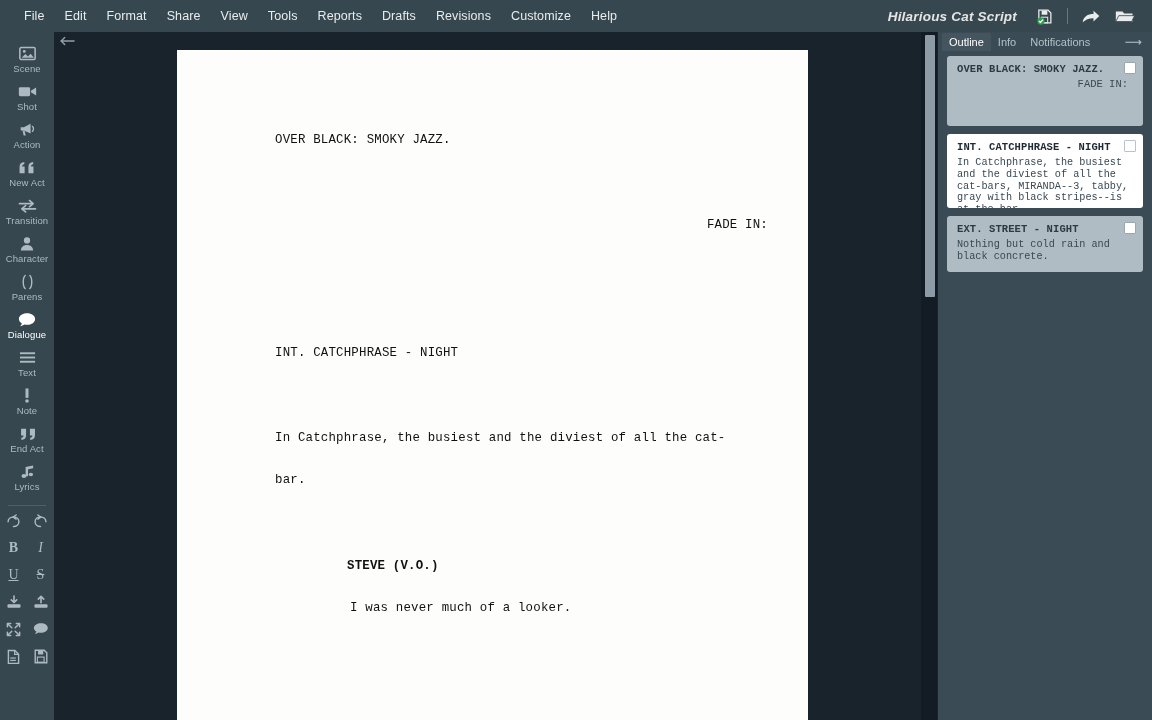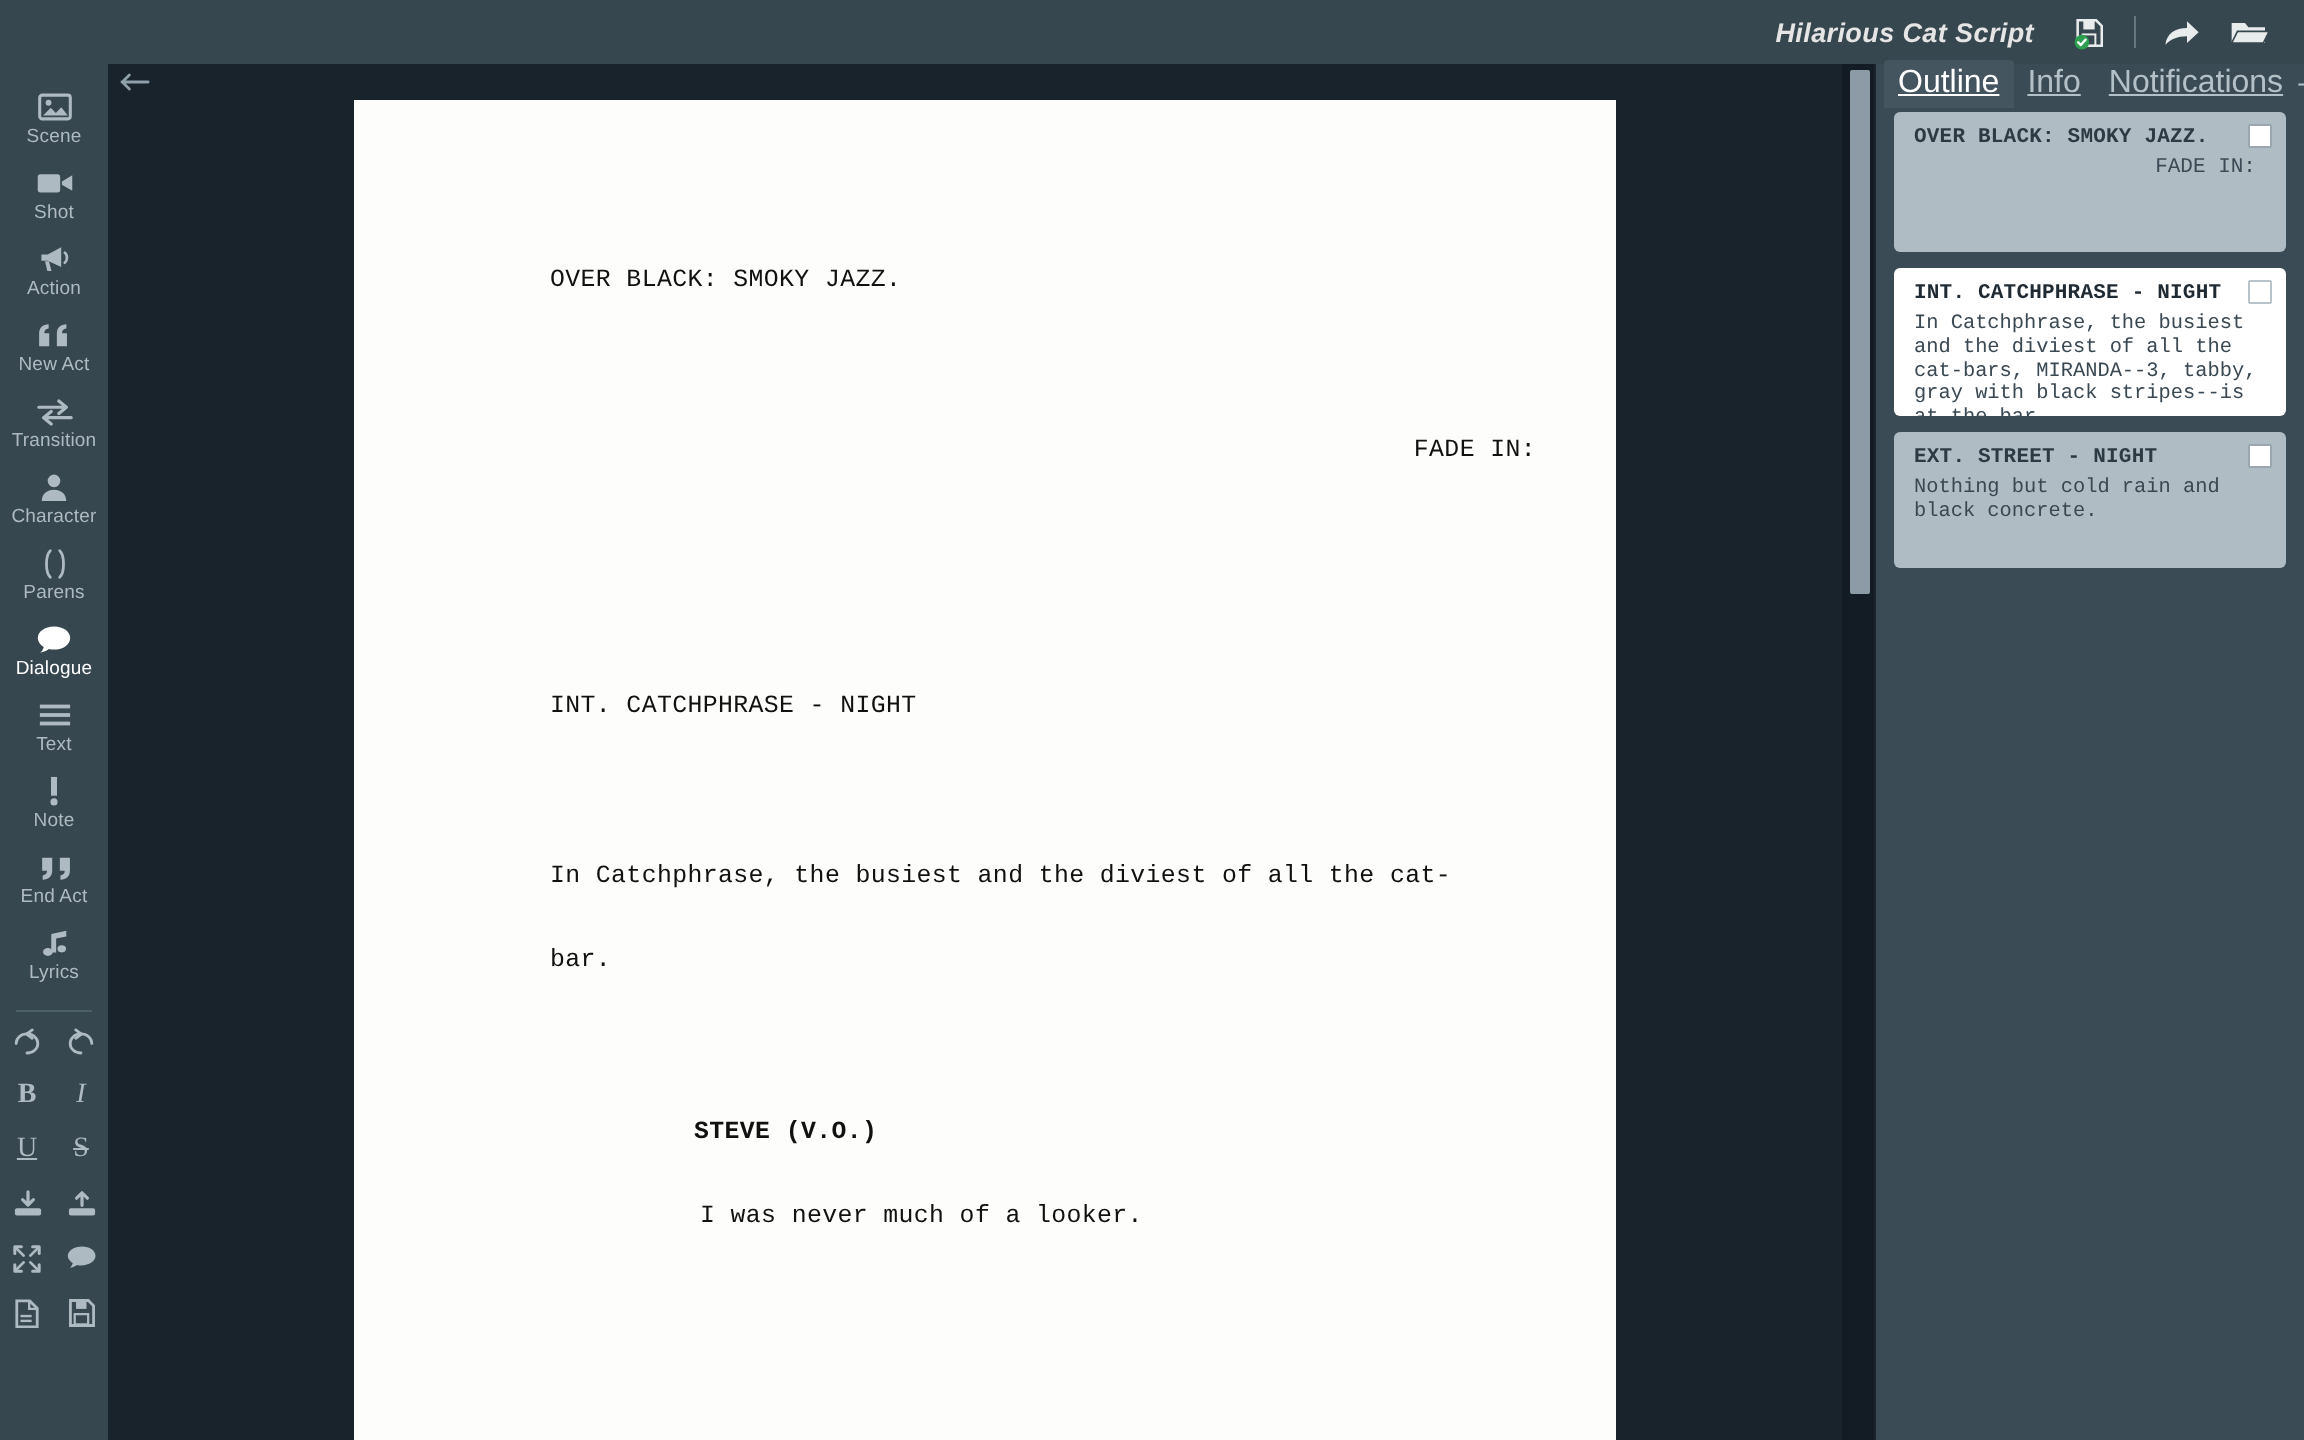--- a/index.html
+++ b/index.html
@@ -102,21 +102,21 @@
   
   .outline {
     position: absolute; top: 32px; left: 938px; width: 214px; height: 688px;
     background: #3a4b55;
   }
   .outline-tabs {
     display: flex; align-items: center; height: 20px; padding: 0 8px 0 4px;
     position: relative;
   }
   .otab {
-    font-size: 16px; color: #b4c0c7; padding: 3px 7px; cursor: default; text-decoration: underline;
+    font-size: 11px; color: #b4c0c7; padding: 3px 7px; cursor: default;
   }
   .otab.active { color: #ffffff; background: #44555f; border-radius: 2px 2px 0 0; }
   .ocollapse {
     margin-left: auto; color: #b4c0c7; font-size: 12px; cursor: default;
     padding-right: 2px;
   }
   .cards { padding: 4px 9px 0 9px; display: flex; flex-direction: column; gap: 8px; }
   .card {
     position: relative; border-radius: 3px; padding: 7px 9px 7px 10px;
     overflow: hidden;
@@ -140,30 +140,43 @@
     margin-top: 4px; white-space: pre-wrap; word-break: break-word;
   }
   .card-check {
     position: absolute; top: 6px; right: 7px; width: 12px; height: 12px;
     background: #ffffff; border: 1px solid #9aa7ae; border-radius: 1px;
     cursor: default;
   }
   .card.white .card-check { border-color: #b9c4ca; }
   .card-1 { height: 70px; }
   .card-2 { height: 74px; }
-  .card-3 { height: 68px; }
+  .card-3 { height: 56px; }
 
   svg { display: block; }
 </style>
 </head>
 <body>
 
 <div id="app">
 
   <div class="menubar">
+    <div class="menu-items">
+      <div class="menu-item">File</div>
+      <div class="menu-item">Edit</div>
+      <div class="menu-item">Format</div>
+      <div class="menu-item">Share</div>
+      <div class="menu-item">View</div>
+      <div class="menu-item">Tools</div>
+      <div class="menu-item">Reports</div>
+      <div class="menu-item">Drafts</div>
+      <div class="menu-item">Revisions</div>
+      <div class="menu-item">Customize</div>
+      <div class="menu-item">Help</div>
+    </div>
     <div class="menubar-right">
       <div class="doc-title">Hilarious Cat Script</div>
       <div class="mb-icon">
         <svg width="17" height="17" viewBox="0 0 24 24">
           <path d="M4 3h13l4 4v14H4z" fill="none" stroke="#e8eced" stroke-width="1.8"></path>
           <rect x="8" y="3.5" width="8" height="6" fill="#e8eced"></rect>
           <rect x="7.5" y="13" width="9" height="8" fill="none" stroke="#e8eced" stroke-width="1.4"></rect>
           <circle cx="7" cy="18.5" r="5.2" fill="#2e9e4f"></circle>
           <path d="M4.4 18.6l1.8 1.9 3.4-3.8" fill="none" stroke="#fff" stroke-width="1.7" stroke-linecap="round" stroke-linejoin="round"></path>
         </svg>

